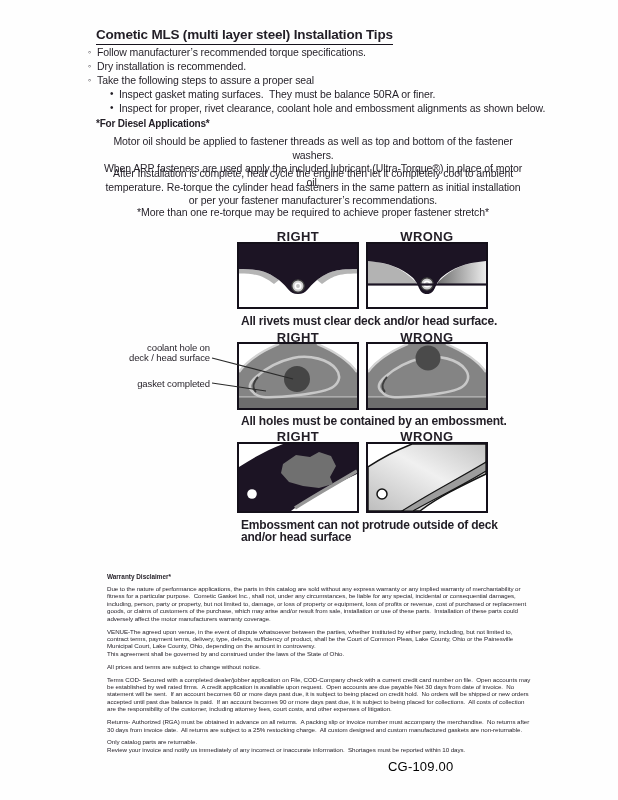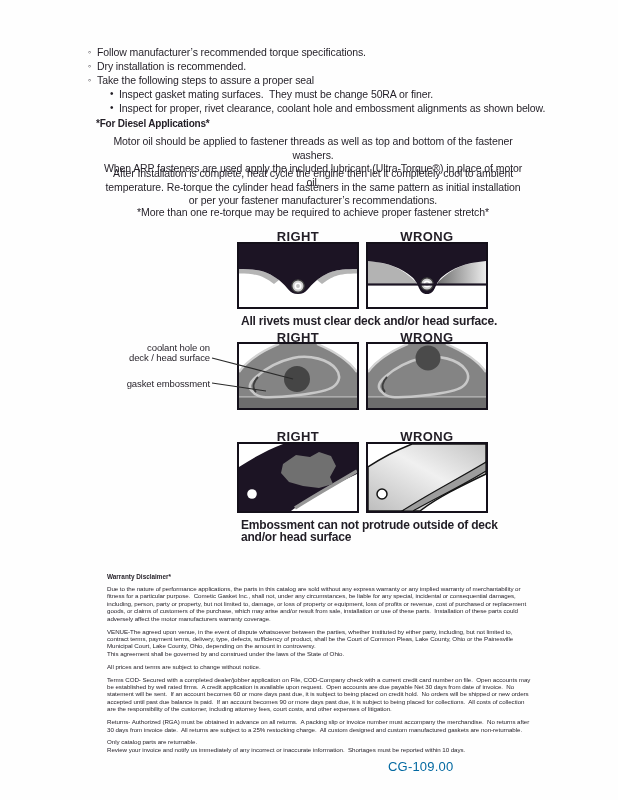--- a/index.html
+++ b/index.html
@@ -38,44 +38,45 @@
 
   .annot{position:absolute;left:86px;width:124px;text-align:right;font-size:9.5px;line-height:9.6px;letter-spacing:-0.1px;}
   .annot.a1{top:343px;}
   .annot.a2{top:379px;}
   .pointer-overlay{position:absolute;left:86px;top:340px;pointer-events:none;z-index:5;}
 
   .warranty{position:absolute;left:107px;top:573px;width:424px;}
   .w-head{margin:0 0 5px 0;font-size:6.4px;font-weight:700;}
   .w-para{margin:0 0 5.5px 0;font-size:6.2px;line-height:7.4px;letter-spacing:-0.05px;}
 
-  .footer-code{position:absolute;left:388px;top:759px;font-size:13px;letter-spacing:0.2px;color:#0369a1;}
+  .footer-code{position:absolute;left:388px;top:759px;font-size:13px;letter-spacing:0.2px;color:#000000;}
 </style>
 </head>
 <body>
 
 <div class="page">
 
+  <h1 class="title pre">Cometic MLS (multi layer steel) Installation Tips</h1>
 
   <div class="bullets">
     <div class="b-row">
       <span class="b-mark">◦</span>
       <span class="b-text pre">Follow manufacturer’s recommended torque specifications.</span>
     </div>
     <div class="b-row">
       <span class="b-mark">◦</span>
       <span class="b-text pre">Dry installation is recommended.</span>
     </div>
     <div class="b-row">
       <span class="b-mark">◦</span>
       <span class="b-text pre">Take the following steps to assure a proper seal</span>
     </div>
     <div class="b-row sub">
       <span class="b-mark">•</span>
-      <span class="b-text pre">Inspect gasket mating surfaces.  They must be change 50RA or finer.</span>
+      <span class="b-text pre">Inspect gasket mating surfaces.  They must be balance 50RA or finer.</span>
     </div>
     <div class="b-row sub">
       <span class="b-mark">•</span>
       <span class="b-text pre">Inspect for proper, rivet clearance, coolant hole and embossment alignments as shown below.</span>
     </div>
   </div>
 
   <h2 class="diesel-heading pre">*For Diesel Applications*</h2>
   <p class="para p1 pre">Motor oil should be applied to fastener threads as well as top and bottom of the fastener washers.
 When ARP fasteners are used apply the included lubricant (Ultra-Torque®) in place of motor oil.</p>
@@ -114,21 +115,21 @@
     <rect x="0" y="39.4" width="118" height="2.2" fill="#1c1424"></rect>
   </svg>
 
   <p class="fig-caption pre" style="top:312px">All rivets must clear deck and/or head surface.</p>
 
   <span class="fig-label fl-left" style="top:330px">RIGHT</span>
   <span class="fig-label fl-right" style="top:330px">WRONG</span>
 
   <div class="annot a1 pre">coolant hole on
 deck / head surface</div>
-  <div class="annot a2 pre">gasket embossment</div>
+  <div class="annot a2 pre">gasket completed</div>
   <svg class="pointer-overlay" width="290" height="70" viewBox="0 0 290 70">
     <line x1="126" y1="18" x2="207" y2="39" stroke="#2a2a2a" stroke-width="1.1"></line>
     <line x1="126" y1="43" x2="180" y2="51" stroke="#2a2a2a" stroke-width="1.1"></line>
   </svg>
 
   <svg class="fig-box col-a" style="top:342px" width="118" height="64" viewBox="0 0 118 64">
     <rect width="118" height="64" fill="#848484"></rect>
     <rect y="53" width="118" height="11" fill="#6d6d6d"></rect>
     <rect y="52.3" width="118" height="1.2" fill="#bdbdbd"></rect>
     <path d="M0,0 H40 C28,5 11,13 0,28 Z" fill="#ffffff"></path>
@@ -146,20 +147,21 @@
     <rect y="52.3" width="118" height="1.2" fill="#bdbdbd"></rect>
     <path d="M0,0 H40 C28,5 11,13 0,28 Z" fill="#ffffff"></path>
     <path d="M118,0 H78 C90,5 107,13 118,28 Z" fill="#ffffff"></path>
     <path d="M40,0 C28,5 11,13 0,28" stroke="#d2d2d2" stroke-width="2.4" fill="none"></path>
     <path d="M78,0 C90,5 107,13 118,28" stroke="#d2d2d2" stroke-width="2.4" fill="none"></path>
     <path d="M14,48 C9,44 10,39 17,33 C27,24 41,17 54,14 C71,10 90,16 97,25 C102,31 101,38 94,43 C84,50 36,54 24,53 C19,52.5 16.5,51 14,48 Z" fill="none" stroke="#c8c8c8" stroke-width="2.6"></path>
     <path d="M19,33 C14,38 13,44 17,48" stroke="#3e3e3e" stroke-width="1.8" fill="none"></path>
     <circle cx="60" cy="14" r="12.5" fill="#4a4a4a"></circle>
   </svg>
 
+  <p class="fig-caption pre" style="top:412px">All holes must be contained by an embossment.</p>
 
   <span class="fig-label fl-left" style="top:429px">RIGHT</span>
   <span class="fig-label fl-right" style="top:429px">WRONG</span>
 
   <svg class="fig-box col-a" style="top:442px" width="118" height="67" viewBox="0 0 118 67">
     <rect width="118" height="67" fill="#ffffff"></rect>
     <path d="M0,23 C15,13 29,6 44,0 H118 V30 C93,42 70,53 52,67 H0 Z" fill="#1c1424"></path>
     <path d="M56,64 C78,50 98,39 118,27" stroke="#979797" stroke-width="3.4" fill="none"></path>
     <path d="M44,20 L57,11 L71,13 L80,8 L92,12 L97,22 L91,33 L94,40 L80,44 L64,42 L50,38 L42,29 Z" fill="#707070"></path>
     <circle cx="13" cy="50" r="4.8" fill="#ffffff"></circle>

